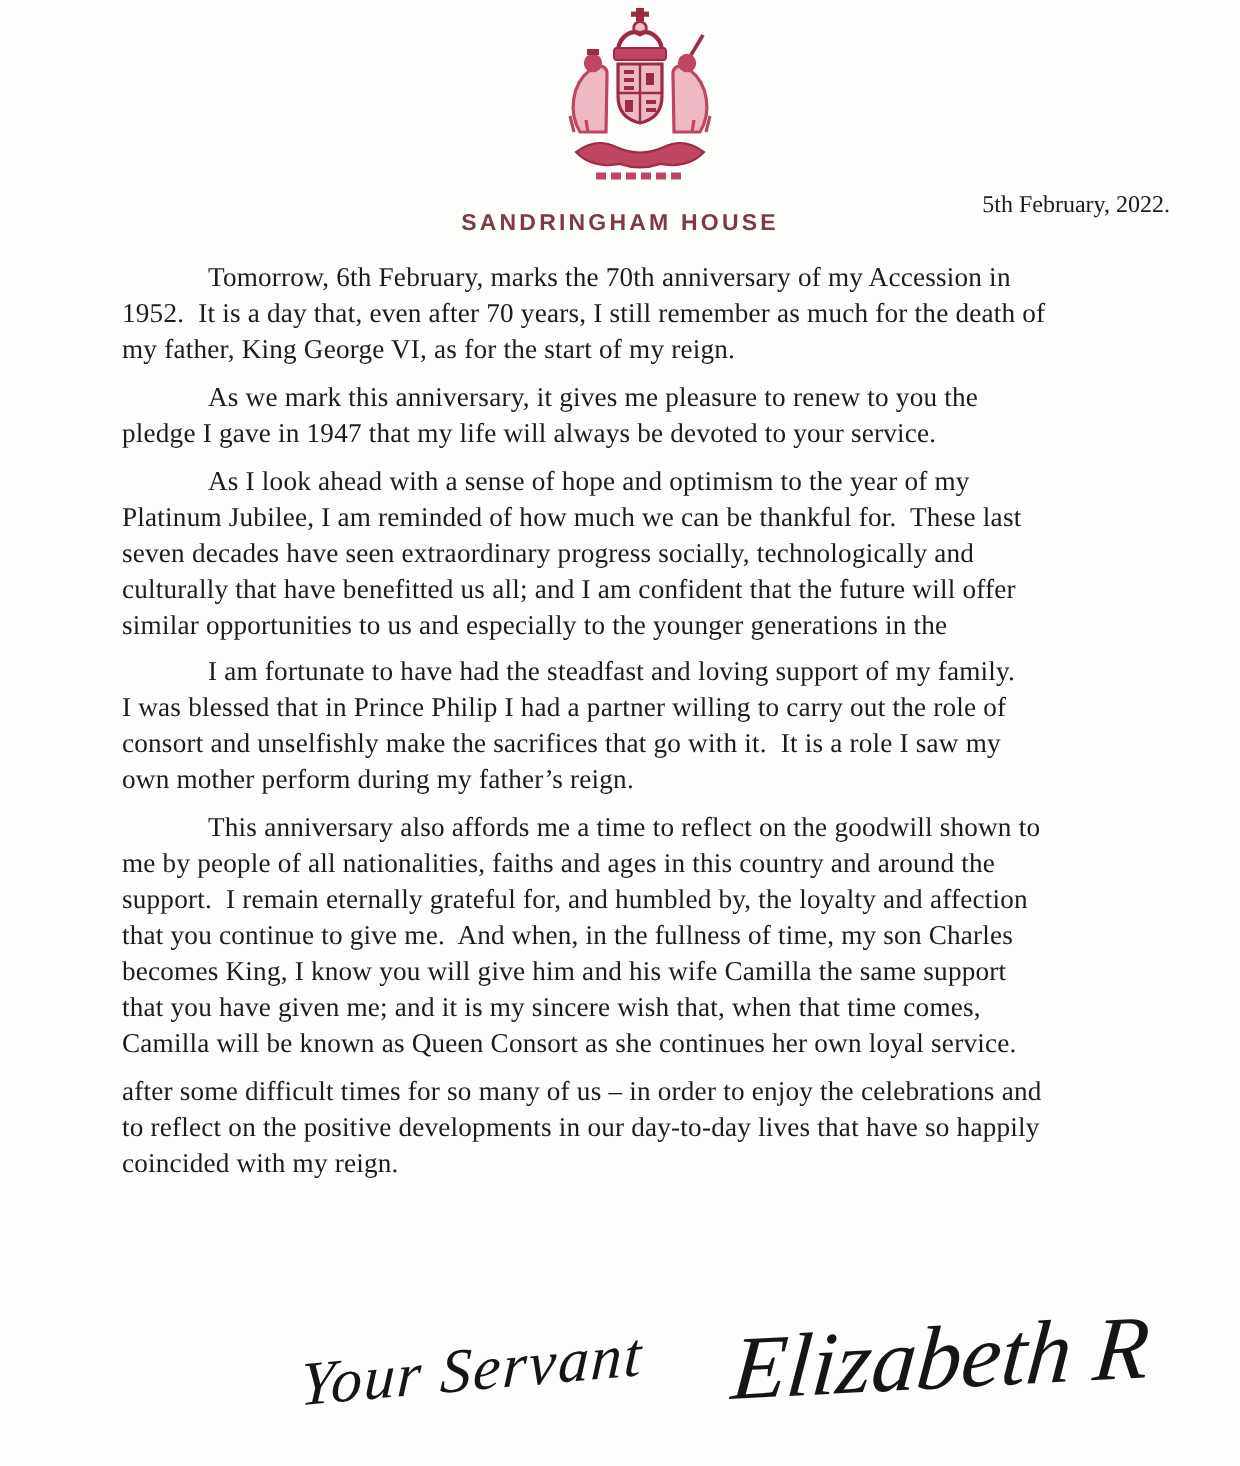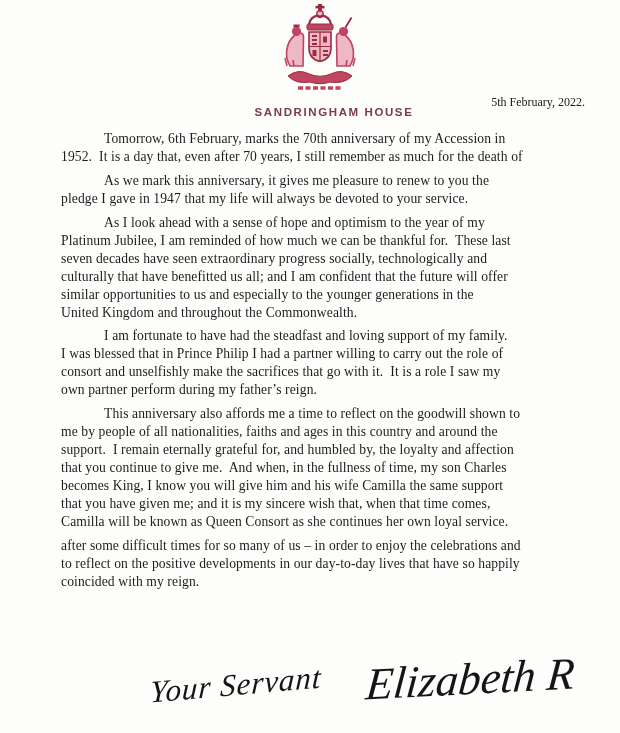--- a/index.html
+++ b/index.html
@@ -16,21 +16,21 @@
     color:var(--ink,#1c1c1c);
   }
   
   .crest{
     position:absolute;
     left:272px;top:4px;
     width:96px;height:90px;
   }
   .house-name{
     position:absolute;
-    left:334px;top:106px;
+    left:310px;top:106px;
     transform:translateX(-50%);
     font-family:"Liberation Sans","DejaVu Sans",sans-serif;
     font-weight:bold;
     font-size:11.5px;
     letter-spacing:1.6px;
     color:var(--house-color,#7d3a45);
     white-space:nowrap;
   }
   .date-line{
     position:absolute;
@@ -119,38 +119,38 @@
   </div>
 
   <div class="house-name">SANDRINGHAM HOUSE</div>
 
   <div class="date-line">5th February, 2022.</div>
 
   <div class="letter-body" id="letter-body">
       <p class="para">
         <span class="line first">Tomorrow, 6th February, marks the 70th anniversary of my Accession in</span>
         <span class="line">1952.  It is a day that, even after 70 years, I still remember as much for the death of</span>
+        <span class="line">my father, King George VI, as for the start of my reign.</span>
       </p>
       <p class="para">
         <span class="line first">As we mark this anniversary, it gives me pleasure to renew to you the</span>
         <span class="line">pledge I gave in 1947 that my life will always be devoted to your service.</span>
       </p>
       <p class="para">
         <span class="line first">As I look ahead with a sense of hope and optimism to the year of my</span>
         <span class="line">Platinum Jubilee, I am reminded of how much we can be thankful for.  These last</span>
         <span class="line">seven decades have seen extraordinary progress socially, technologically and</span>
         <span class="line">culturally that have benefitted us all; and I am confident that the future will offer</span>
         <span class="line">similar opportunities to us and especially to the younger generations in the</span>
-        <span class="line">United Kingdom and throughout the Commonwealth.</span>
       </p>
       <p class="para">
         <span class="line first">I am fortunate to have had the steadfast and loving support of my family.</span>
         <span class="line">I was blessed that in Prince Philip I had a partner willing to carry out the role of</span>
         <span class="line">consort and unselfishly make the sacrifices that go with it.  It is a role I saw my</span>
-        <span class="line">own partner perform during my father’s reign.</span>
+        <span class="line">own mother perform during my father’s reign.</span>
       </p>
       <p class="para">
         <span class="line first">This anniversary also affords me a time to reflect on the goodwill shown to</span>
         <span class="line">me by people of all nationalities, faiths and ages in this country and around the</span>
         <span class="line">support.  I remain eternally grateful for, and humbled by, the loyalty and affection</span>
         <span class="line">that you continue to give me.  And when, in the fullness of time, my son Charles</span>
         <span class="line">becomes King, I know you will give him and his wife Camilla the same support</span>
         <span class="line">that you have given me; and it is my sincere wish that, when that time comes,</span>
         <span class="line">Camilla will be known as Queen Consort as she continues her own loyal service.</span>
       </p>

